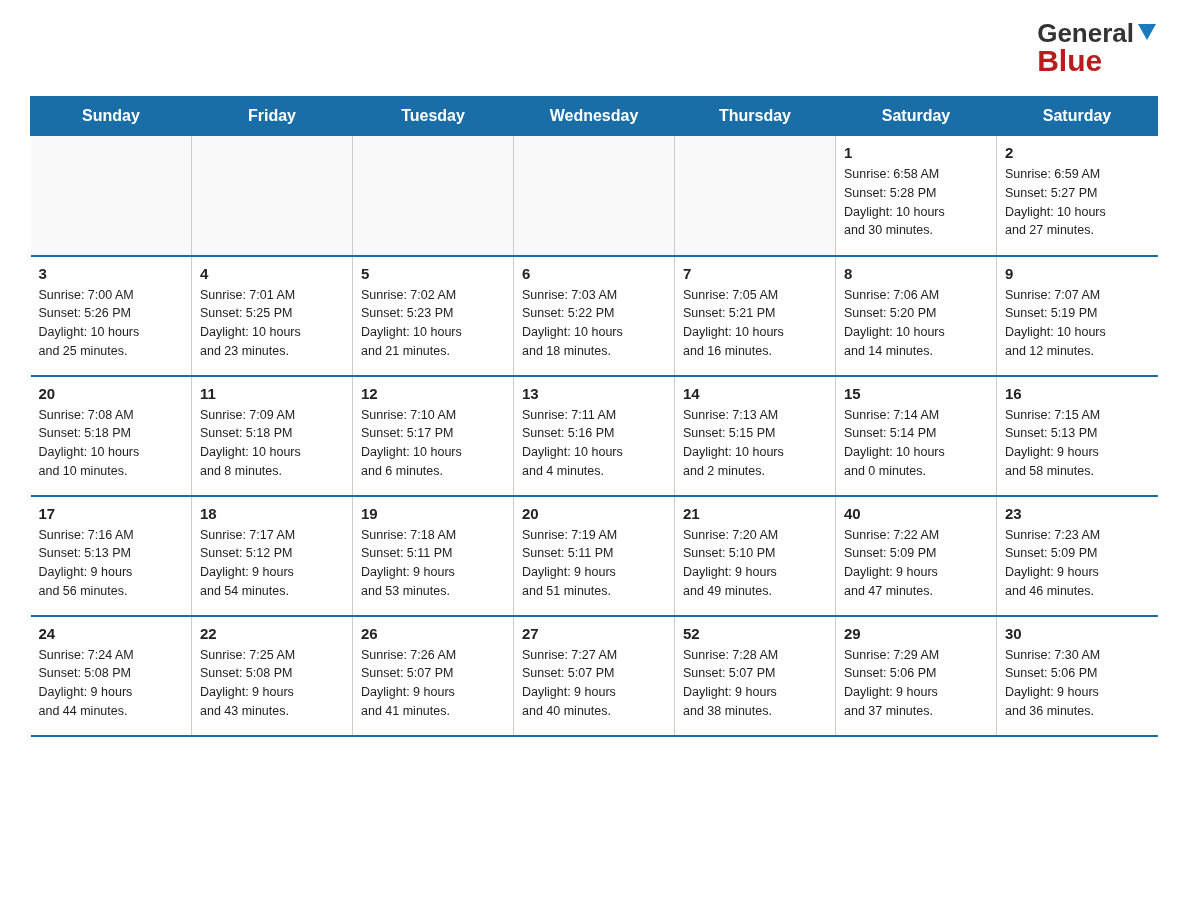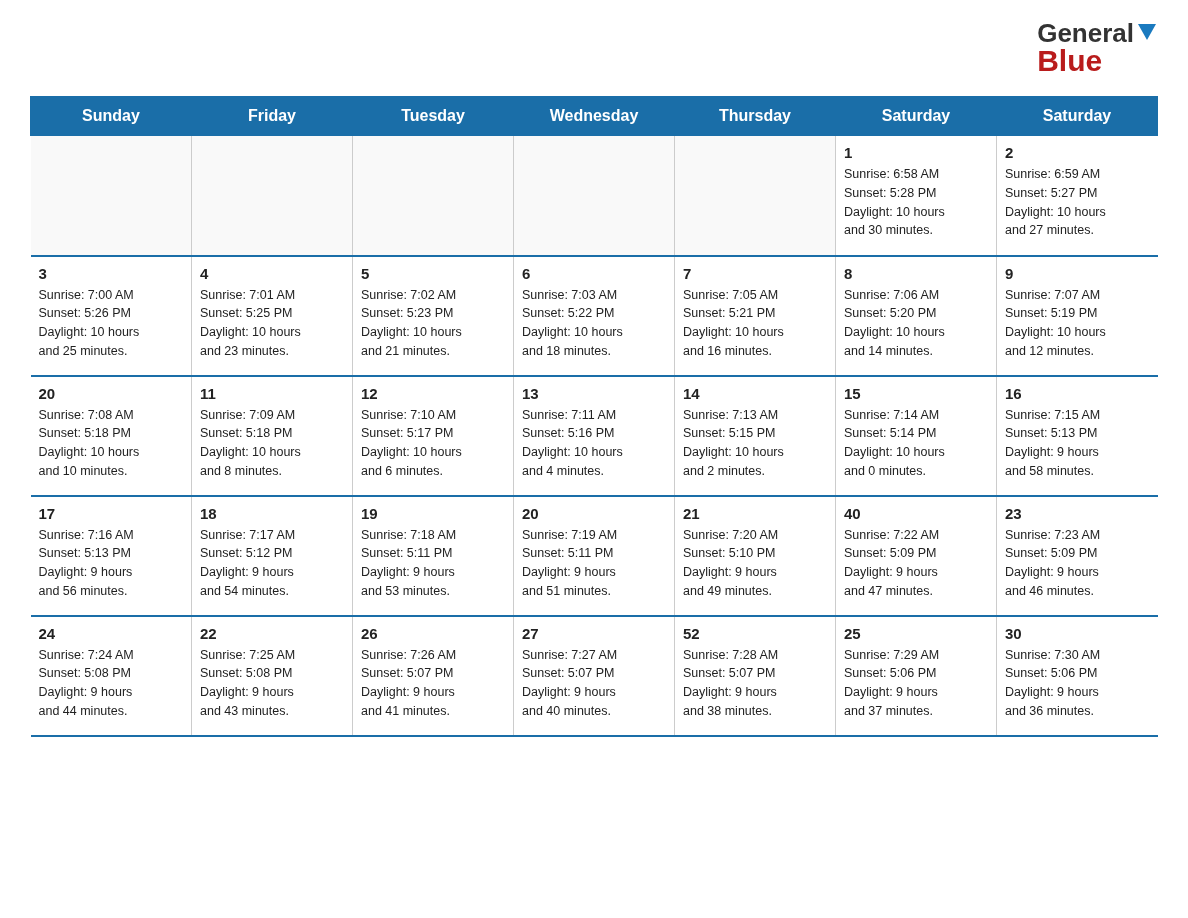--- a/index.html
+++ b/index.html
@@ -242,21 +242,21 @@
         </td>
         <td>
           <span class="day-num">27</span>
           <div class="day-info">Sunrise: 7:27 AM<br>Sunset: 5:07 PM<br>Daylight: 9 hours<br>and 40 minutes.</div>
         </td>
         <td>
           <span class="day-num">52</span>
           <div class="day-info">Sunrise: 7:28 AM<br>Sunset: 5:07 PM<br>Daylight: 9 hours<br>and 38 minutes.</div>
         </td>
         <td>
-          <span class="day-num">25</span>
+          <span class="day-num">29</span>
           <div class="day-info">Sunrise: 7:29 AM<br>Sunset: 5:06 PM<br>Daylight: 9 hours<br>and 37 minutes.</div>
         </td>
         <td>
           <span class="day-num">30</span>
           <div class="day-info">Sunrise: 7:30 AM<br>Sunset: 5:06 PM<br>Daylight: 9 hours<br>and 36 minutes.</div>
         </td>
       </tr>
     </tbody>
 </table>
 

